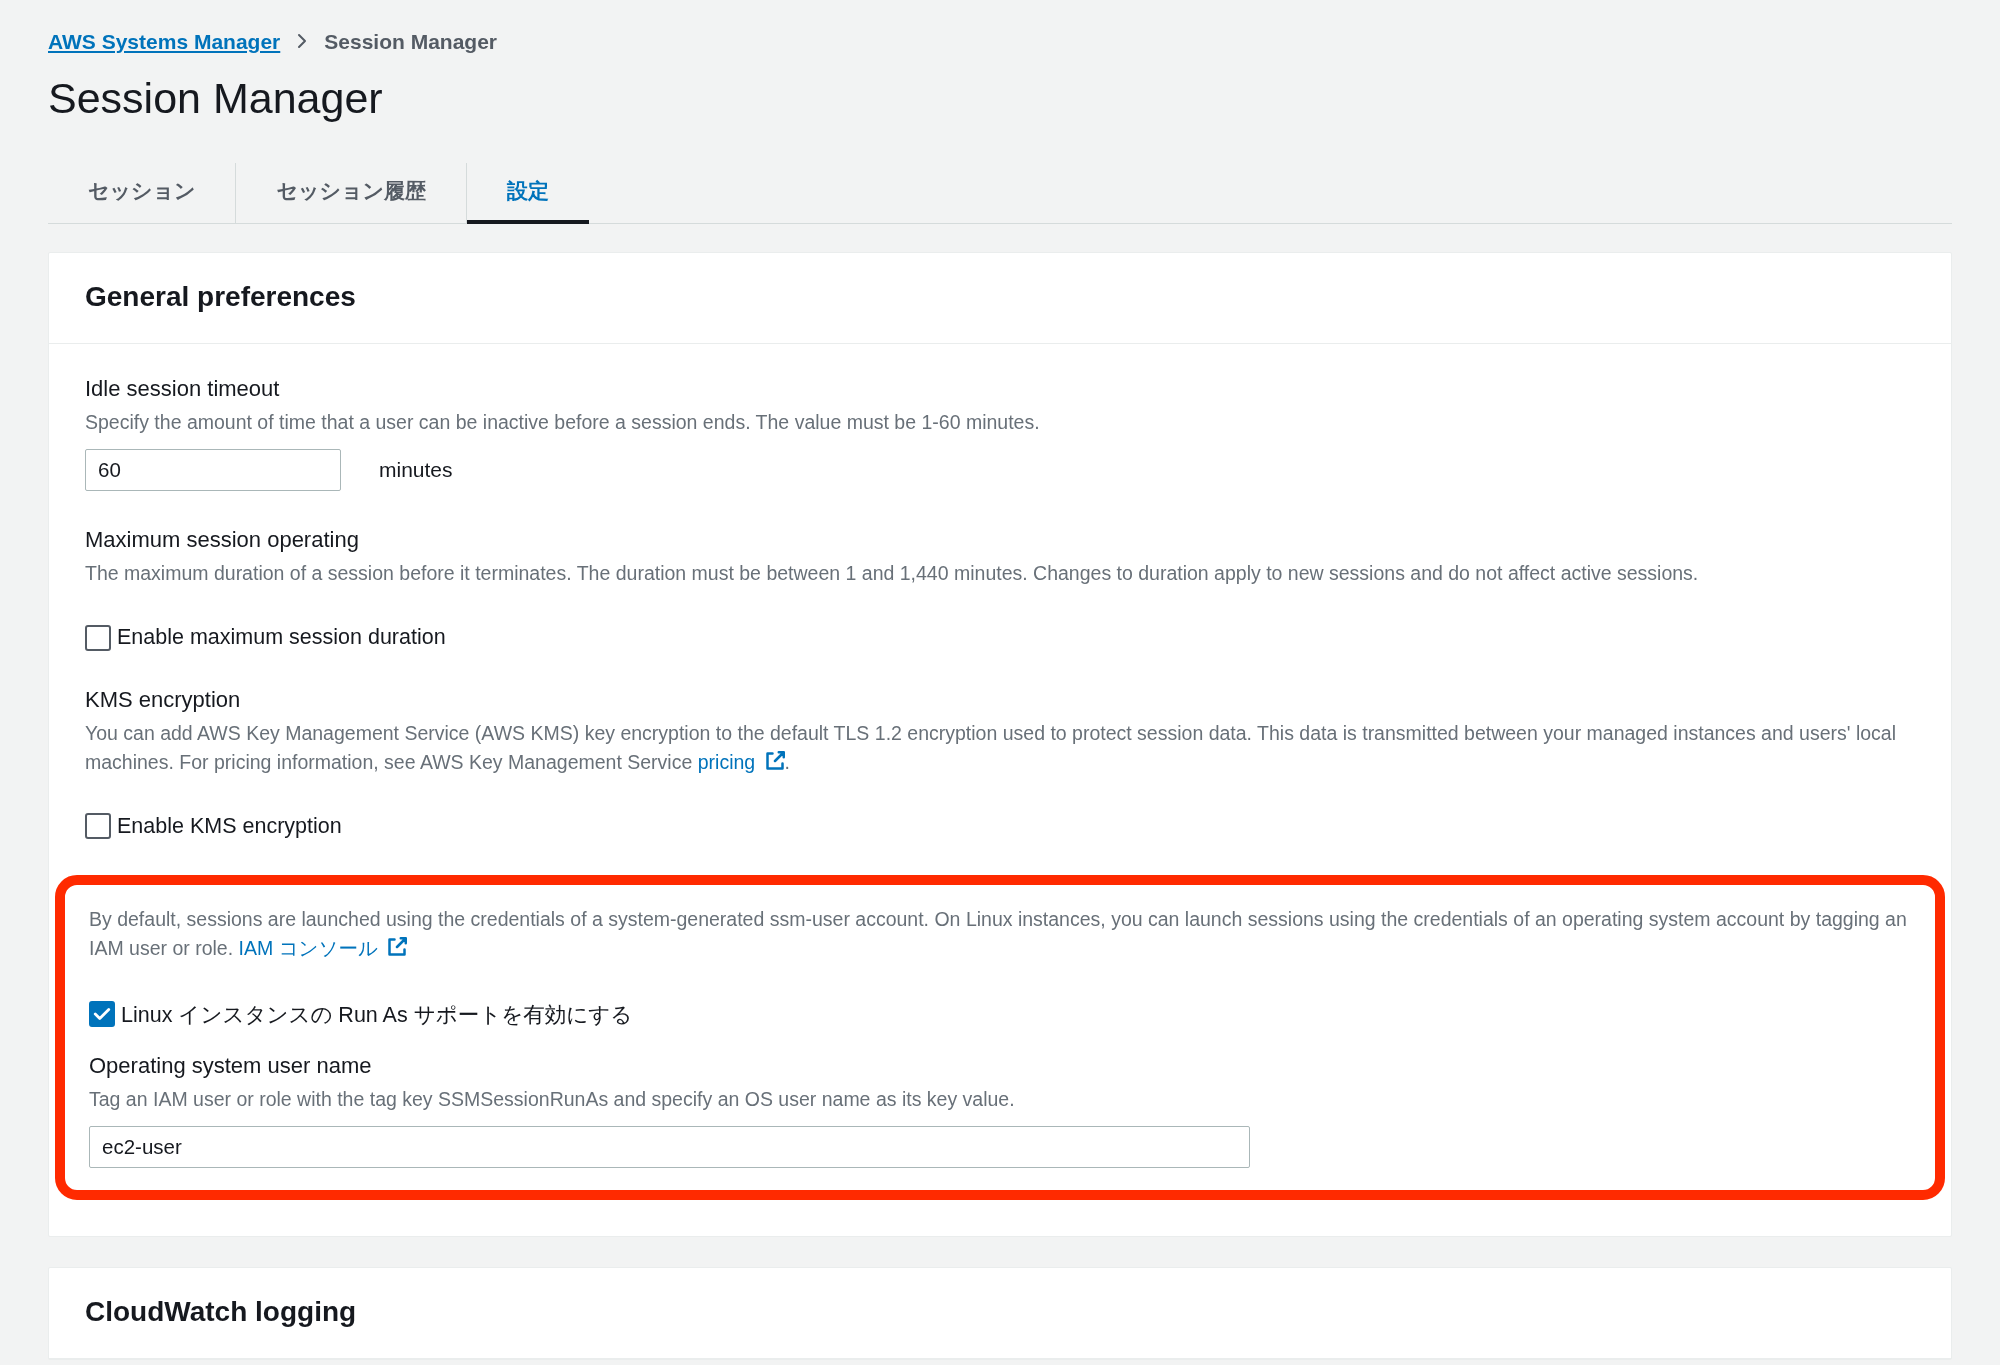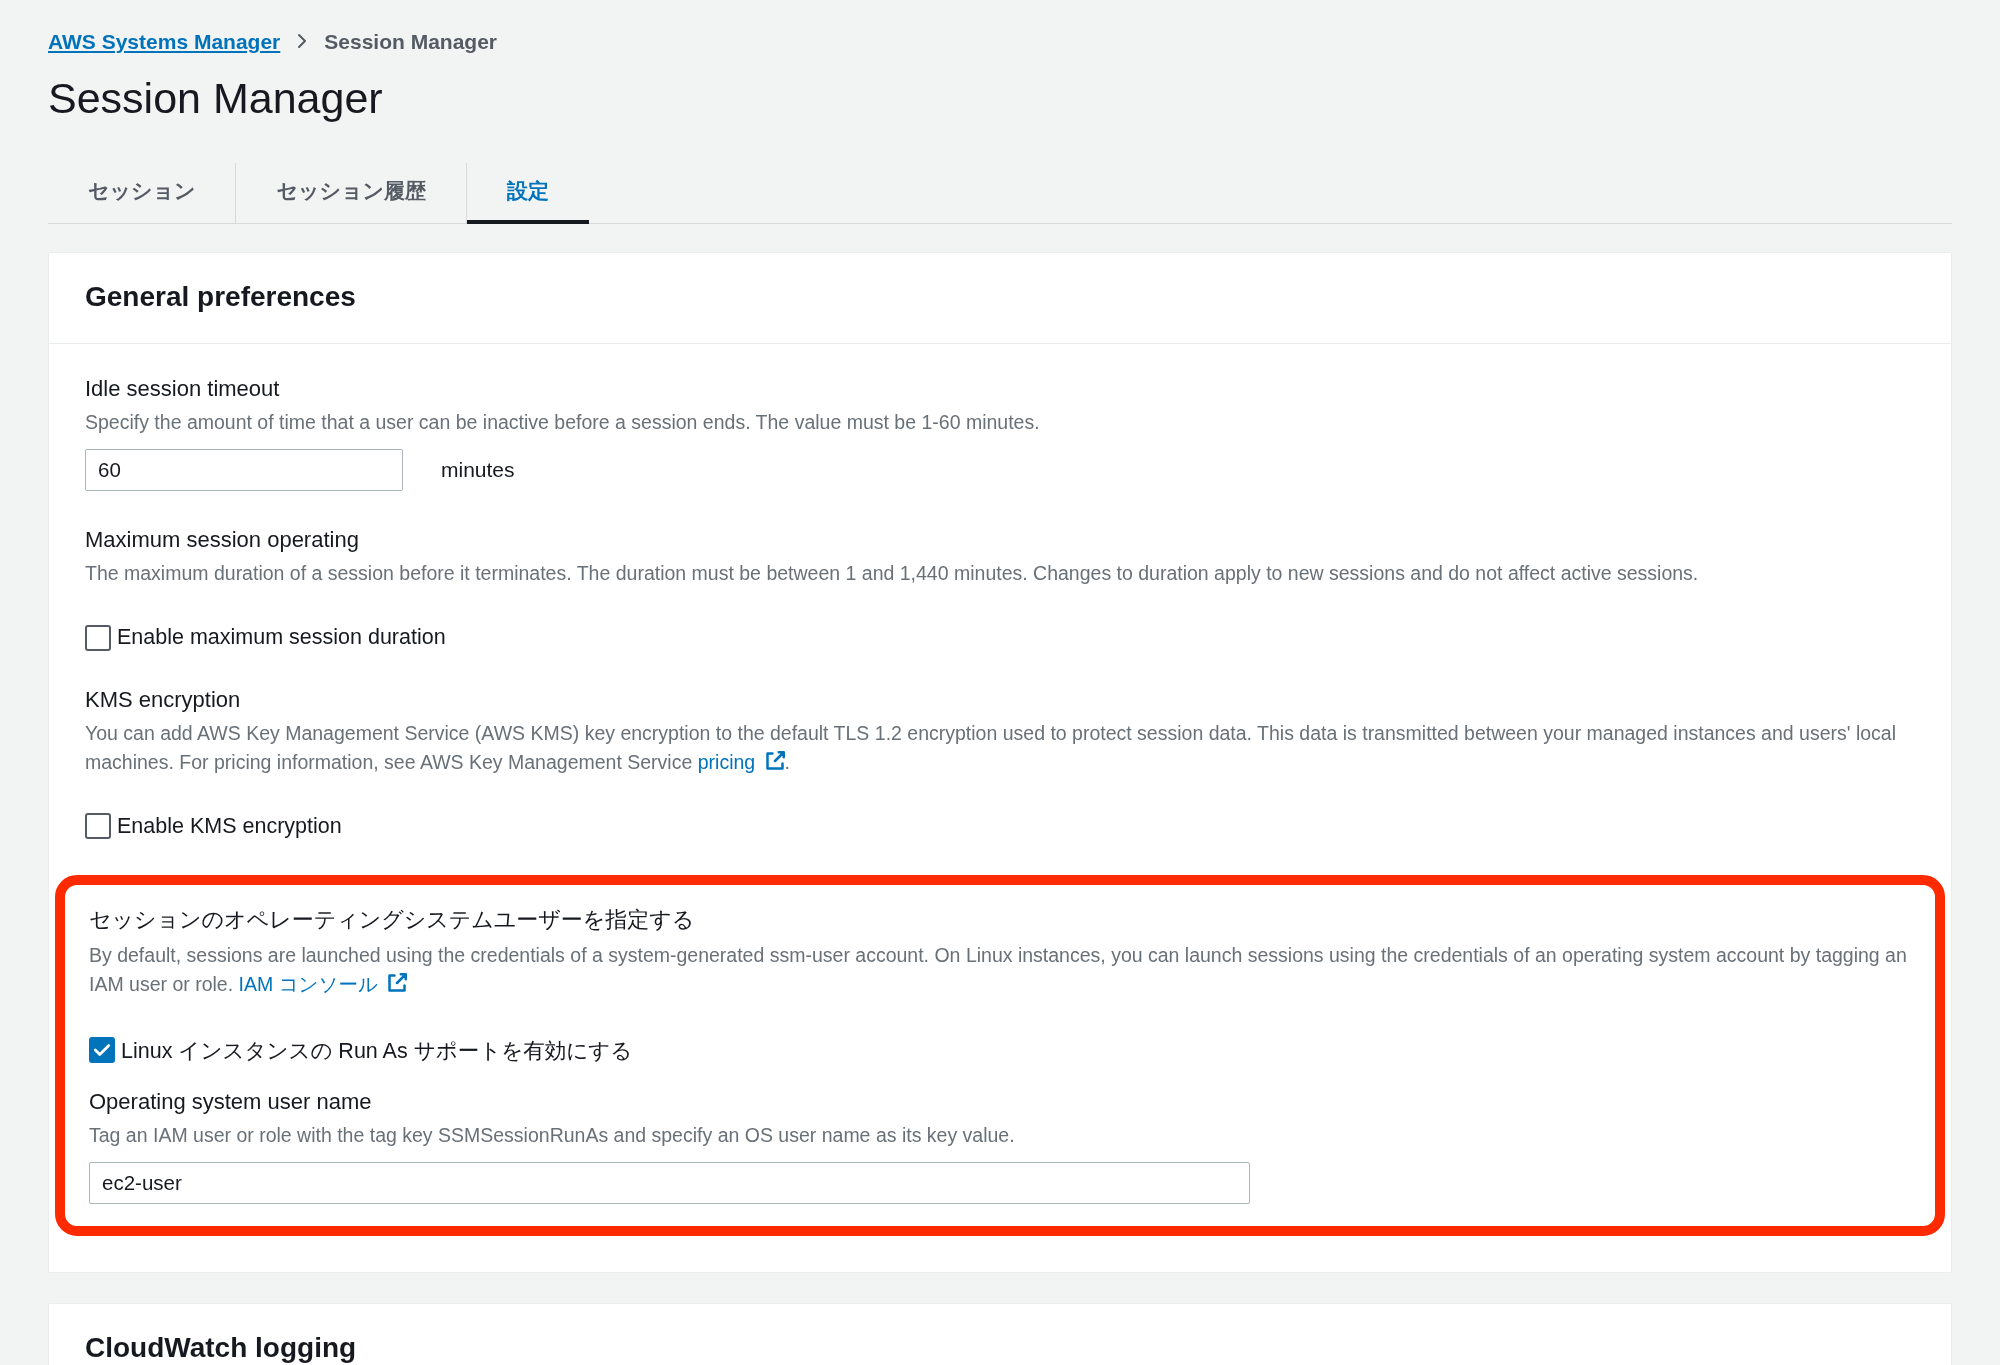--- a/index.html
+++ b/index.html
@@ -100,21 +100,21 @@
 
   
   .text-input {
     border: 1px solid #aab7b8;
     border-radius: 2px;
     padding: 8px 12px;
     font-size: 2.05rem;
     color: #16191f;
     background: #fff;
   }
-  .text-input.small { width: 318px; }
+  .text-input.small { width: 256px; }
   .text-input.wide  { width: 1161px; }
 
   .inline-row {
     display: flex;
     align-items: baseline;
     gap: 18px;
   }
   .unit-label { font-size: 2.1rem; color: #16191f; margin-left: 20px; }
 
   
@@ -212,21 +212,20 @@
       </div>
       <div class="check-row">
         <span class="check"></span>
         <span class="check-label">Enable KMS encryption</span>
       </div>
     </div>
 
     <div class="highlight">
 
       <div class="field">
-        <div class="field-title">セッションのオペレーティングシステムユーザーを指定する</div>
         <div class="field-desc">
           <span>By default, sessions are launched using the credentials of a system-generated ssm-user account. On Linux instances, you can launch sessions using the credentials of an operating system account by tagging an IAM user or role. </span><a href="#"><span>IAM コンソール</span> <span class="ext-icon"><svg viewBox="0 0 16 16" fill="none">
                   <path d="M11 1h4v4M15 1L8 8M6 2H2v12h12v-4" stroke="#0073bb" stroke-width="2" stroke-linecap="round" stroke-linejoin="round"></path>
                 </svg></span></a>
         </div>
         <div class="check-row">
           <span class="check checked">
             <svg width="18" height="18" viewBox="0 0 16 16" fill="none">
                 <path d="M2 8l4 4 8-8" stroke="#fff" stroke-width="2.5" stroke-linecap="round" stroke-linejoin="round"></path>
               </svg>

